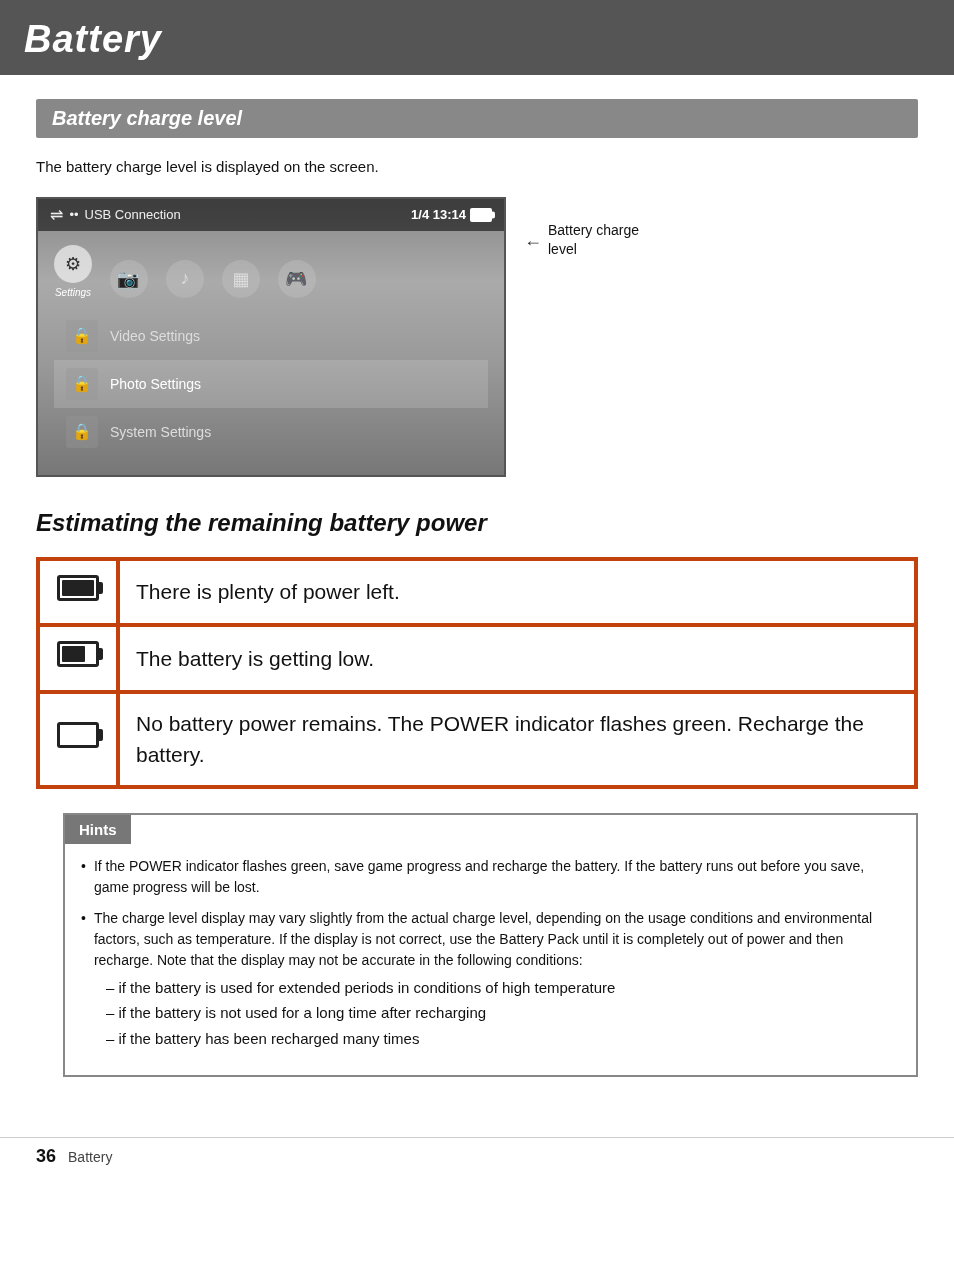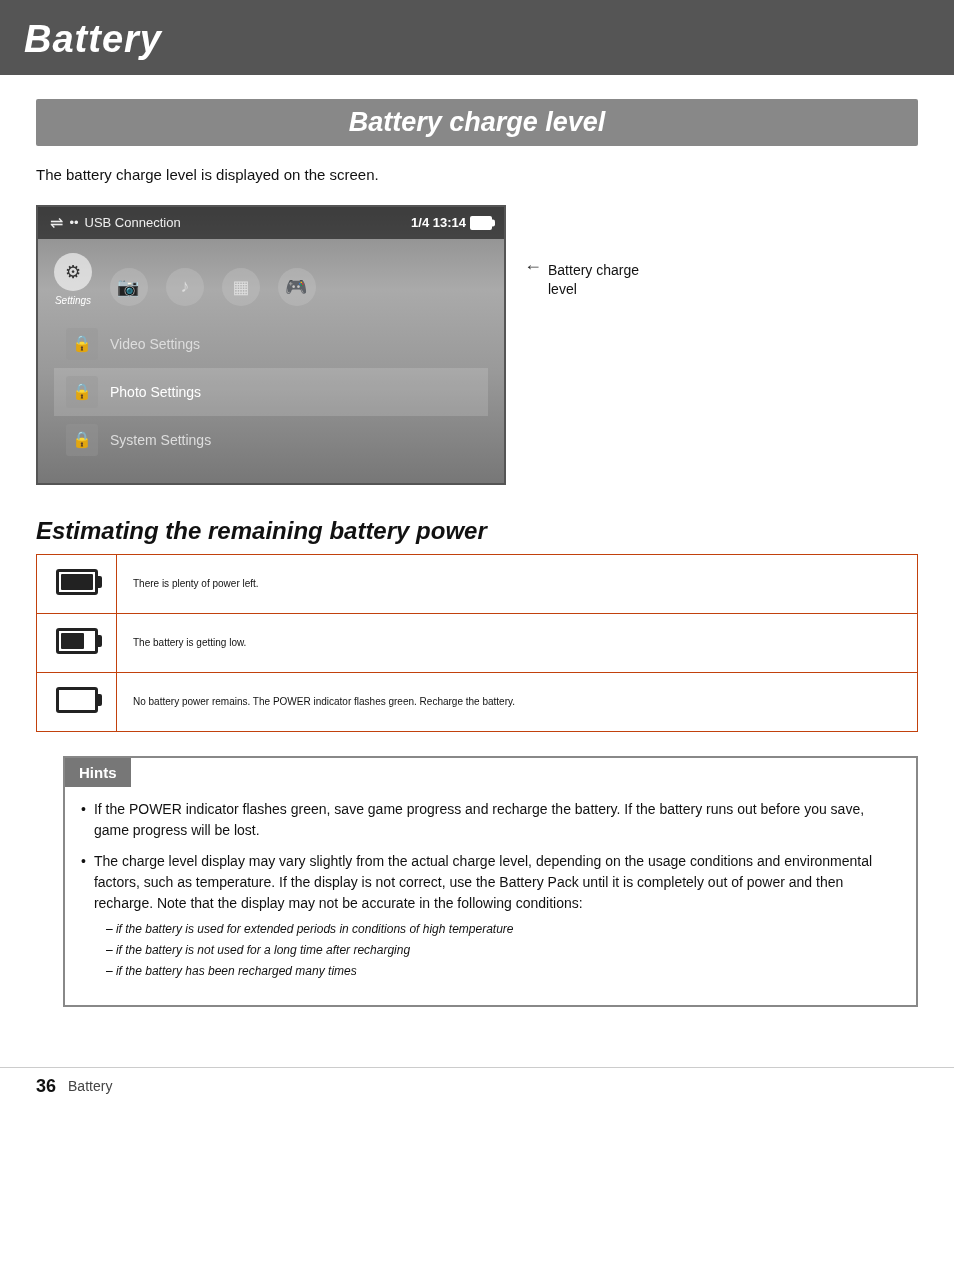--- a/index.html
+++ b/index.html
@@ -32,24 +32,23 @@
 
     
     .section-heading {
       background: #888;
       padding: 8px 16px;
       margin-bottom: 18px;
       border-radius: 2px;
     }
     .section-heading h2 {
       color: #fff;
-      font-size: 27px;
+      font-size: 20px;
       font-weight: 900;
       font-style: italic;
-      text-align: center;
     }
 
     .intro-text {
       margin-bottom: 18px;
       font-size: 15px;
       line-height: 1.5;
     }
 
     
     .screenshot-area {
@@ -193,47 +192,46 @@
       gap: 6px;
     }
     .annotation-arrow {
       font-size: 18px;
       color: #333;
     }
     .annotation-text {
       font-size: 14px;
       line-height: 1.4;
       color: #111;
-      margin-top: 32px;
     }
 
     
     .section-heading-2 {
-      margin-bottom: 9px;
+      margin-bottom: 20px;
       margin-top: 8px;
     }
     .section-heading-2 h2 {
       font-size: 24px;
       font-weight: 900;
       font-style: italic;
       color: #111;
       border-bottom: none;
     }
 
     
     .battery-table {
       width: 100%;
       border-collapse: collapse;
       margin-bottom: 24px;
     }
     .battery-table td {
-      border: 1px solid #c2410c;
+      border: 4px solid #c2410c;
       padding: 14px 16px;
       vertical-align: middle;
-      font-size: 10px;
+      font-size: 21px;
       line-height: 1.5;
     }
     .battery-table .icon-cell {
       width: 80px;
       text-align: center;
     }
 
     
     .batt-icon {
       display: inline-block;
@@ -313,25 +311,24 @@
       content: '•';
       flex-shrink: 0;
       margin-top: 0px;
     }
     .sub-list {
       list-style: none;
       padding: 0;
       margin-top: 6px;
     }
     .sub-list li {
-      font-size: 12px;
+      font-size: 15px;
       line-height: 1.5;
       margin-bottom: 3px;
       padding-left: 12px;
-      font-style: italic;
     }
     .sub-list li::before {
       content: '– ';
     }
 
     
     .page-footer {
       display: flex;
       align-items: center;
       gap: 12px;

